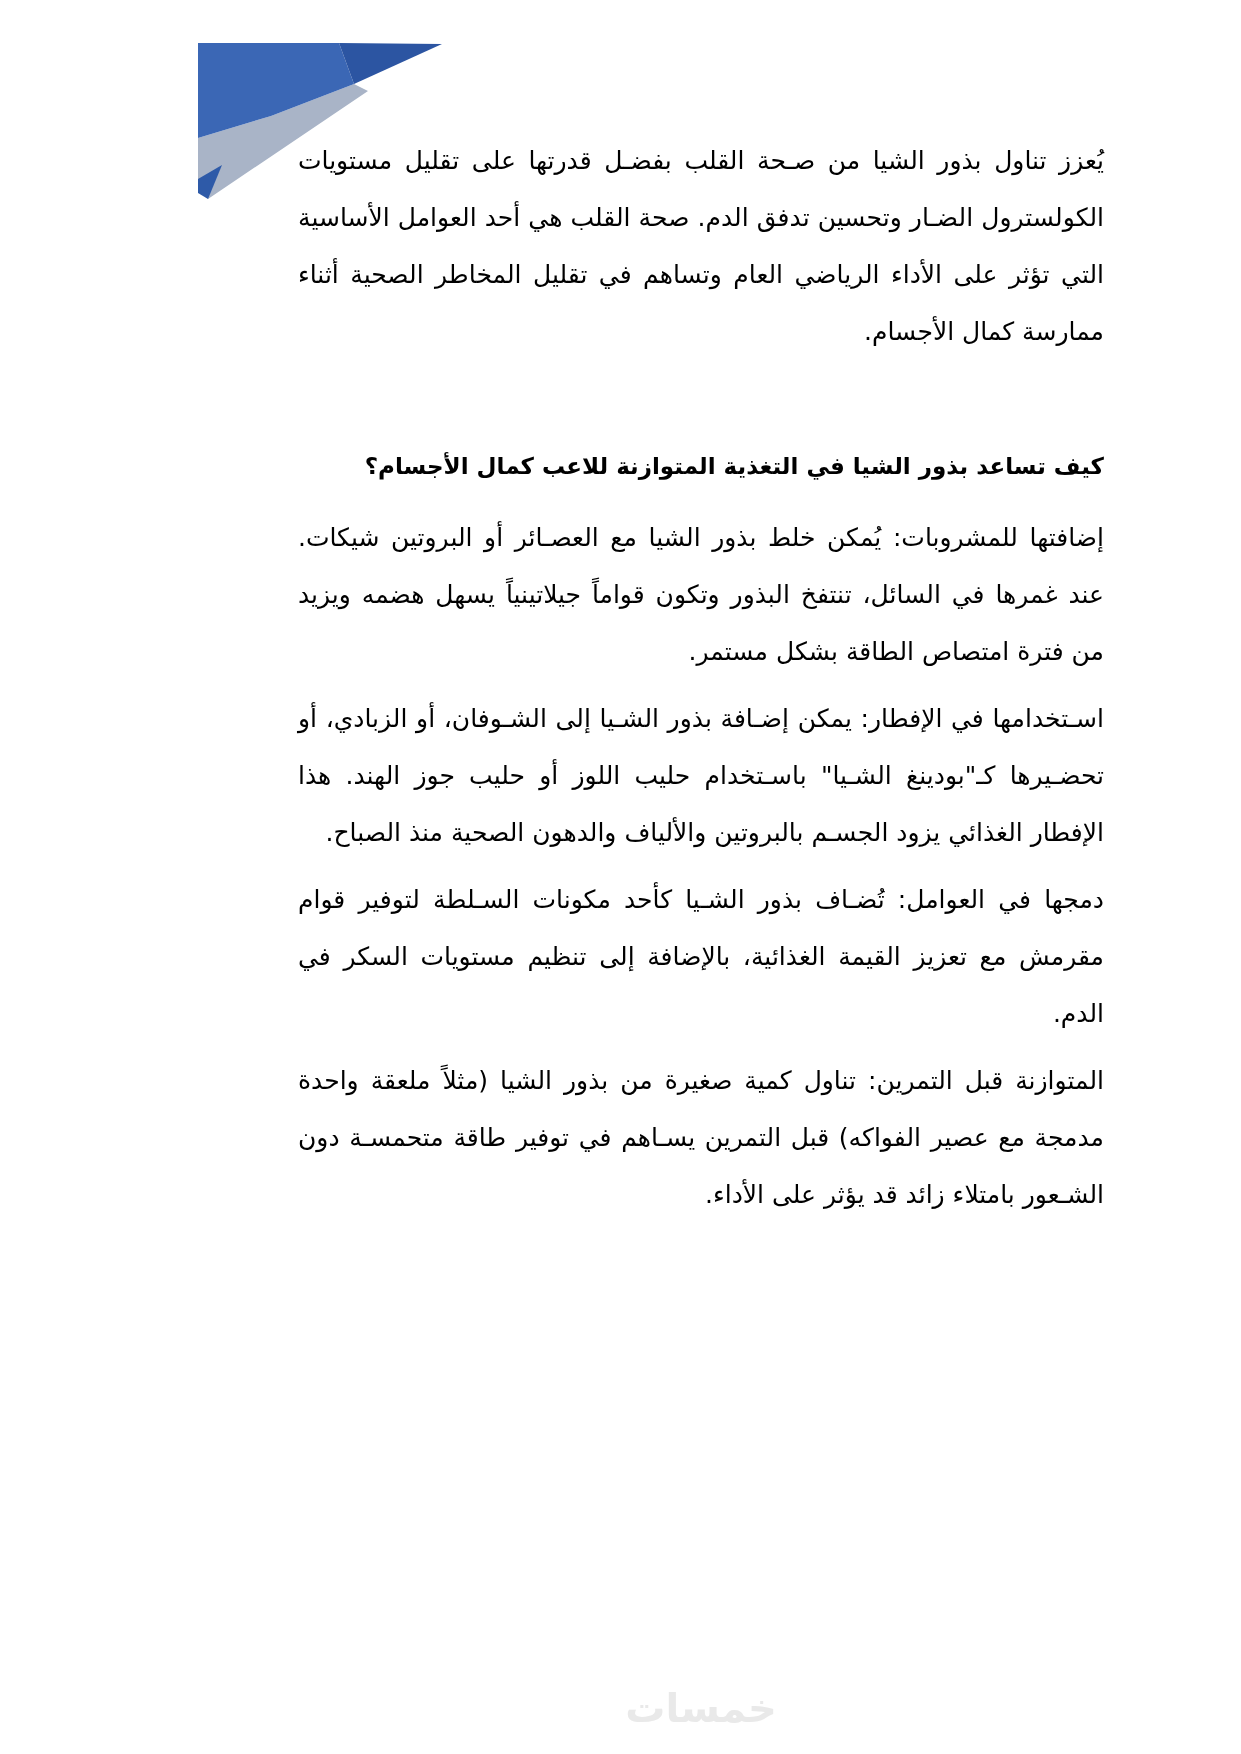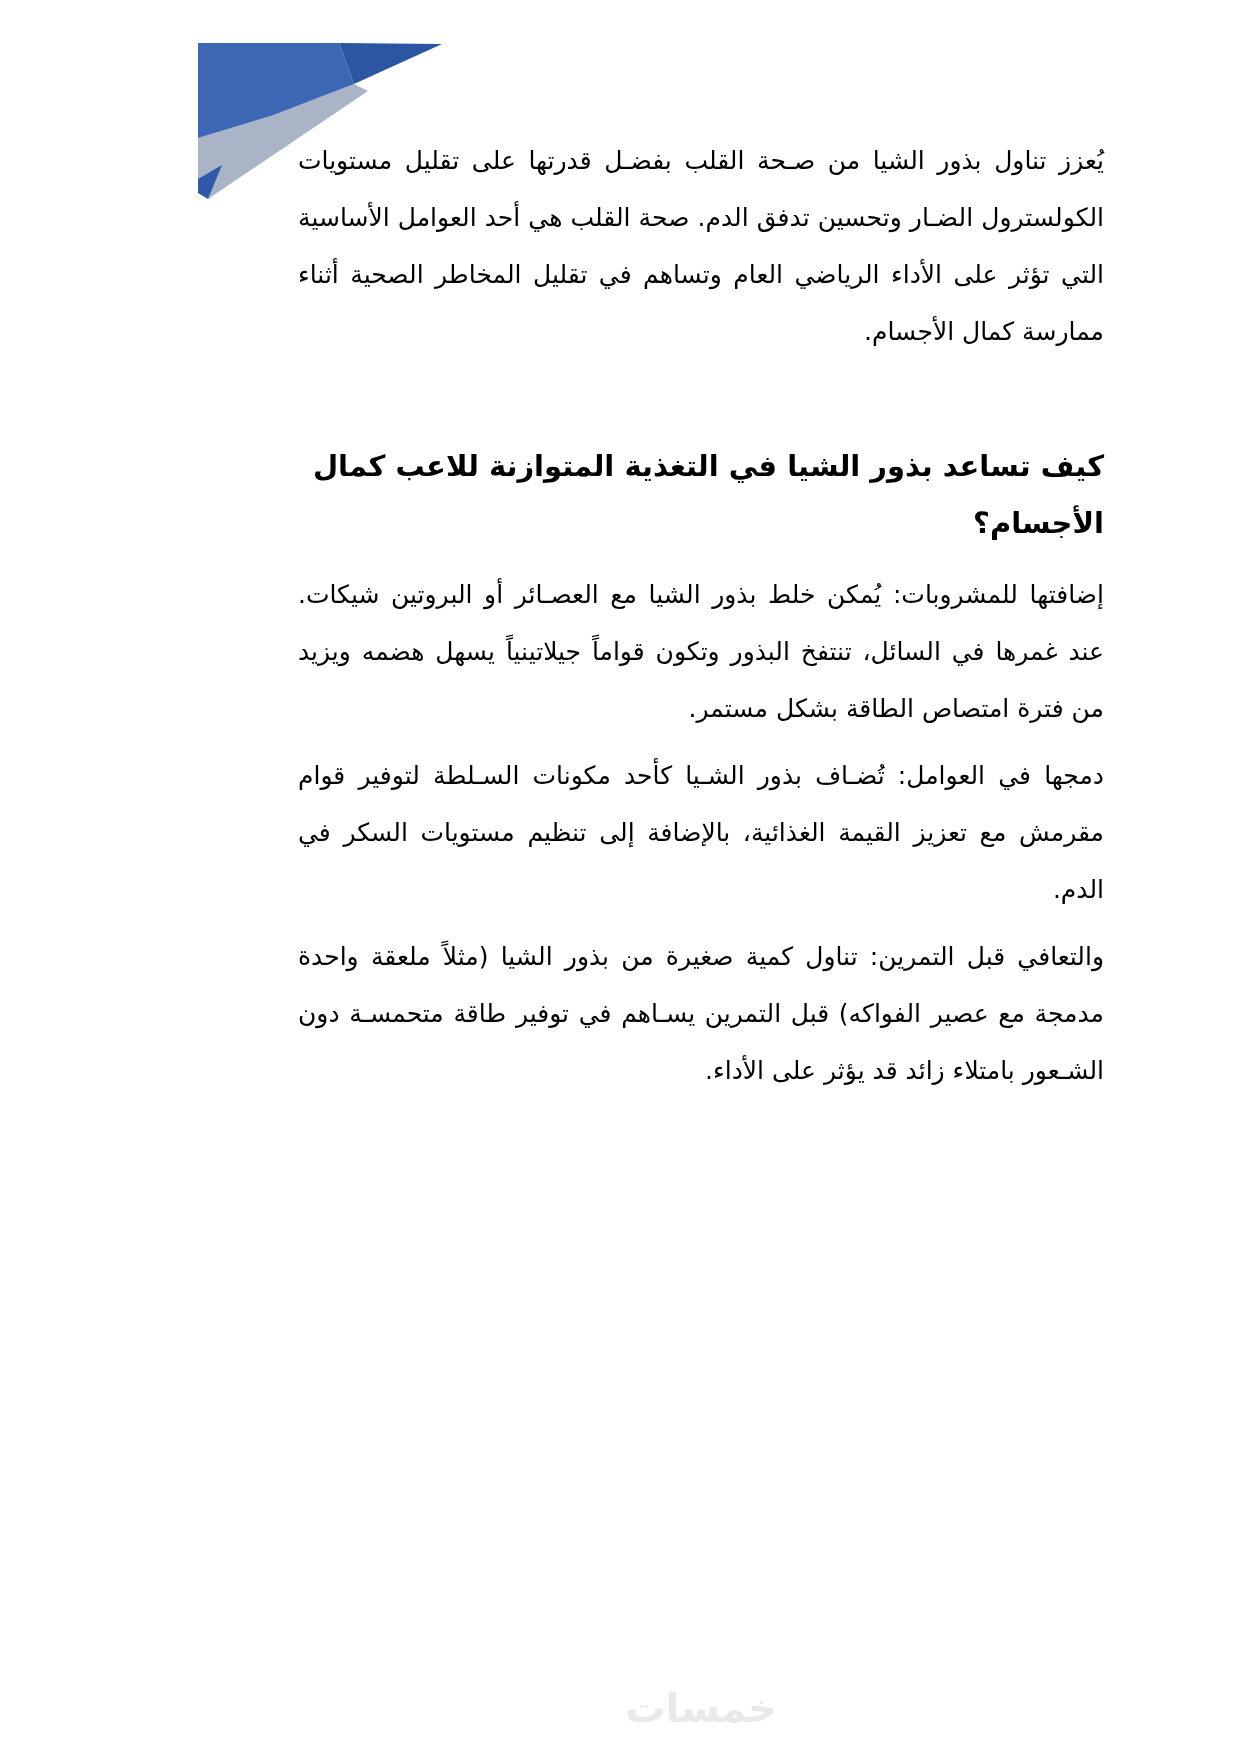--- a/index.html
+++ b/index.html
@@ -35,24 +35,23 @@
     line-height: 57px;
     letter-spacing: 0px;
   }
   .content p {
     margin: 10px 0 0 0;
   }
   .content p.first {
     margin-top: 0;
   }
   .heading {
-    font-size: 29px;
+    font-size: 23px;
     font-weight: bold;
     line-height: 57px;
-    text-align: right;
     margin: 78px 0 14px 0;
   }
   .lead {
     font-weight: normal;
   }
   .footer-logo {
     position: absolute;
     bottom: 26px;
     left: 0;
     right: 0;
@@ -77,22 +76,23 @@
 
   <main class="content">
 
     <p class="first">يُعزز تناول بذور الشيا من صـحة القلب بفضـل قدرتها على تقليل مستويات الكولسترول الضـار وتحسين تدفق الدم. صحة القلب هي أحد العوامل الأساسية التي تؤثر على الأداء الرياضي العام وتساهم في تقليل المخاطر الصحية أثناء ممارسة كمال الأجسام.</p>
 
     <h2 class="heading">كيف تساعد بذور الشيا في التغذية المتوازنة للاعب كمال الأجسام؟</h2>
 
 
     <p><strong class="lead">إضافتها للمشروبات</strong><span>: يُمكن خلط بذور الشيا مع العصـائر أو البروتين شيكات. عند غمرها في السائل، تنتفخ البذور وتكون قواماً جيلاتينياً يسهل هضمه ويزيد من فترة امتصاص الطاقة بشكل مستمر.</span></p>
 
+    <p><strong class="lead">اسـتخدامها في الإفطار</strong><span>: يمكن إضـافة بذور الشـيا إلى الشـوفان، أو الزبادي، أو تحضـيرها كـ"بودينغ الشـيا" باسـتخدام حليب اللوز أو حليب جوز الهند. هذا الإفطار الغذائي يزود الجسـم بالبروتين والألياف والدهون الصحية منذ الصباح.</span></p>
 
     <p><strong class="lead">دمجها في العوامل</strong><span>: تُضـاف بذور الشـيا كأحد مكونات السـلطة لتوفير قوام مقرمش مع تعزيز القيمة الغذائية، بالإضافة إلى تنظيم مستويات السكر في الدم.</span></p>
 
-    <p><strong class="lead">والتعافي قبل التمرين</strong><span>: تناول كمية صغيرة من بذور الشيا (مثلاً ملعقة واحدة مدمجة مع عصير الفواكه) قبل التمرين يسـاهم في توفير طاقة متحمسـة دون الشـعور بامتلاء زائد قد يؤثر على الأداء.</span></p>
+    <p><strong class="lead">المتوازنة قبل التمرين</strong><span>: تناول كمية صغيرة من بذور الشيا (مثلاً ملعقة واحدة مدمجة مع عصير الفواكه) قبل التمرين يسـاهم في توفير طاقة متحمسـة دون الشـعور بامتلاء زائد قد يؤثر على الأداء.</span></p>
 
   </main>
 
   <div class="footer-logo" style="color:#e9e9e9;">خمسات</div>
 
 </div>
 
 </body></html>

